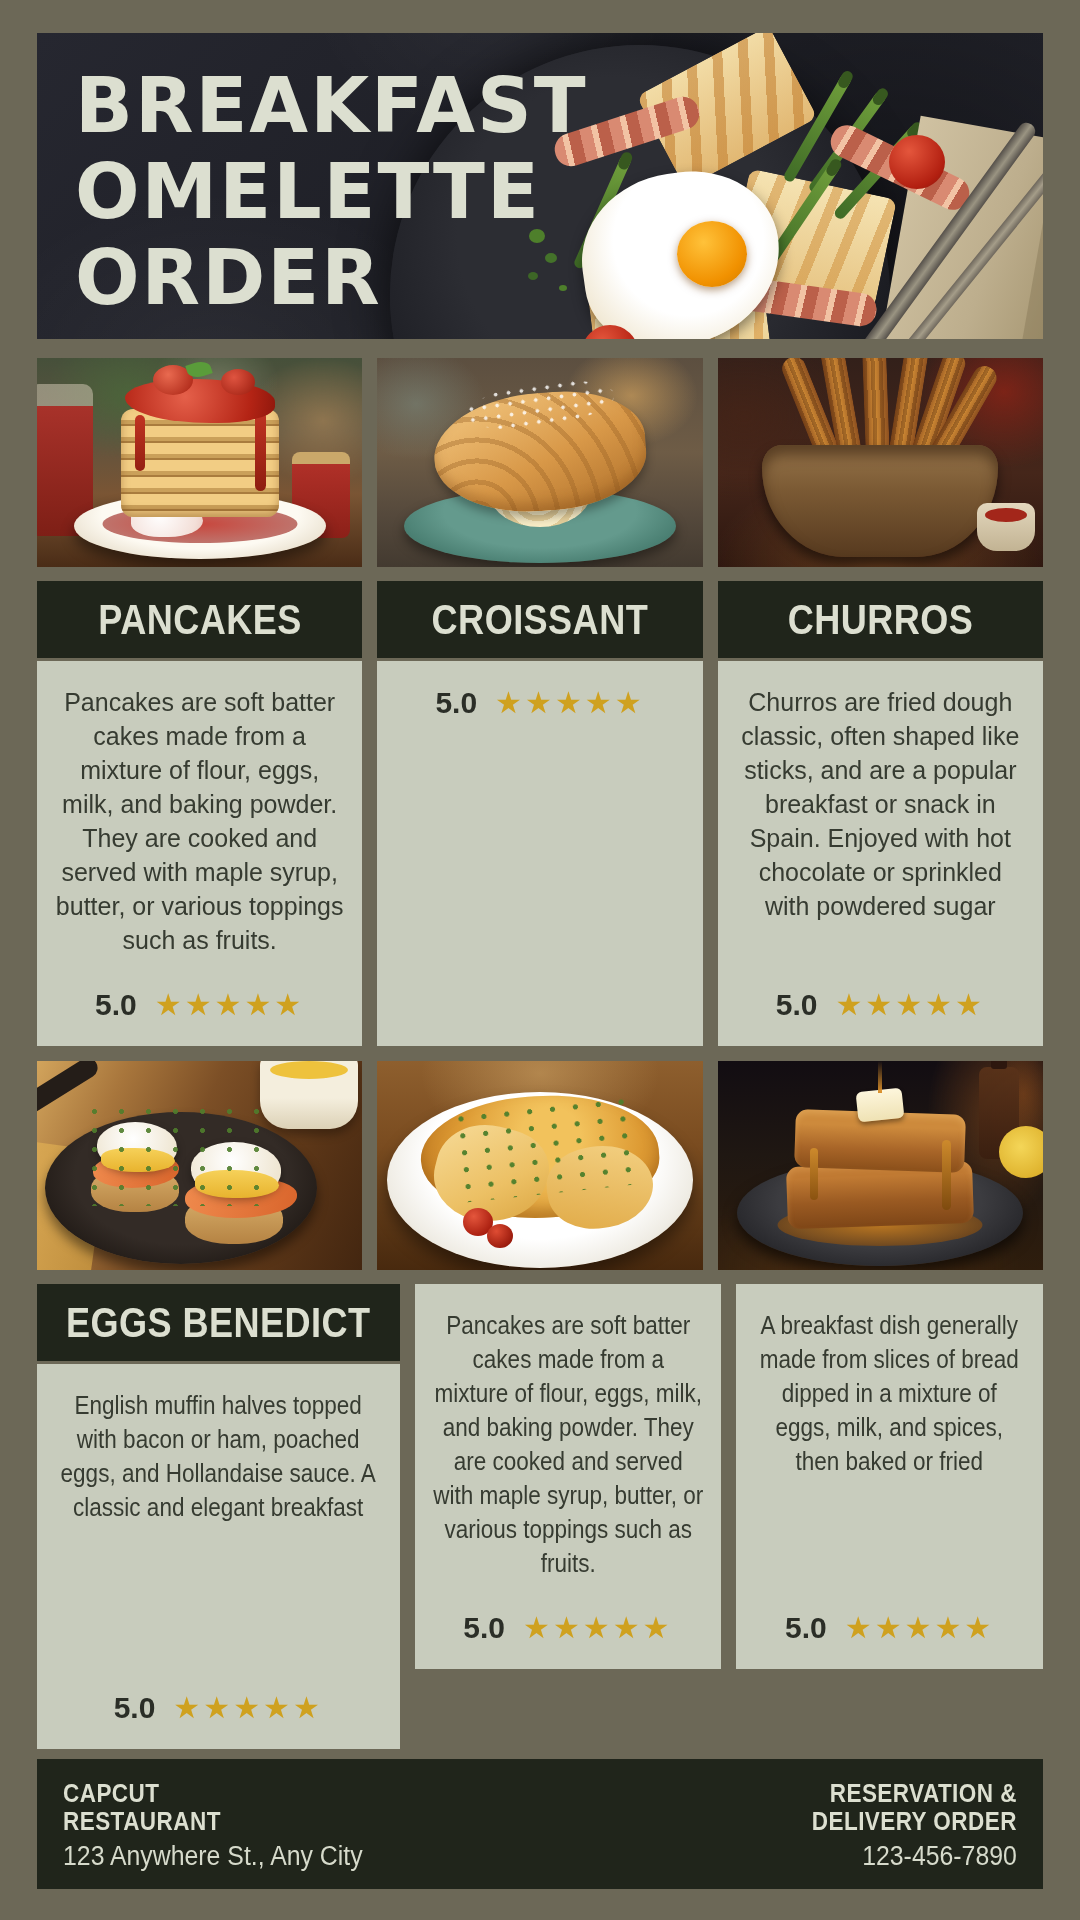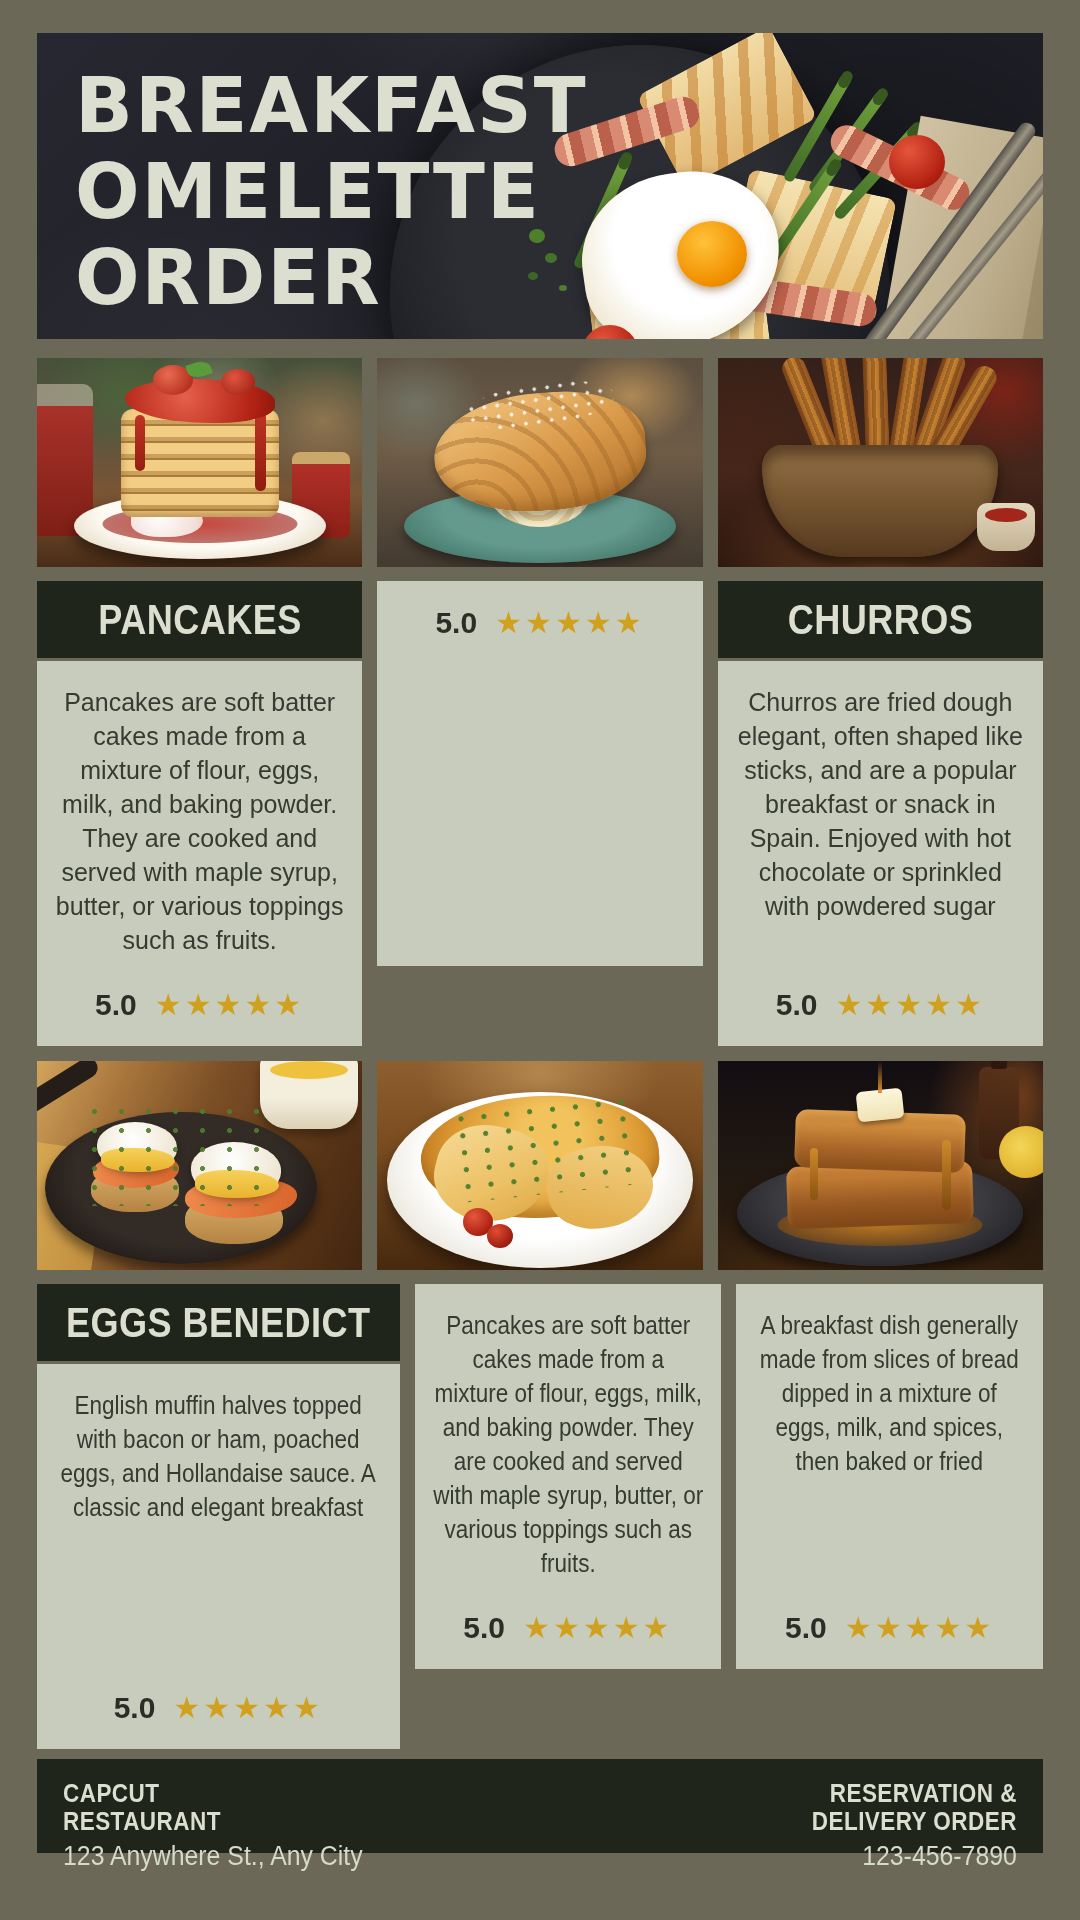--- a/index.html
+++ b/index.html
@@ -232,21 +232,21 @@
   .ft-butter{left:50%;transform:translateX(-50%) rotate(-6deg);bottom:150px;width:46px;height:30px;border-radius:6px;
     background:linear-gradient(180deg,#fdf6dc,#efe2b4);box-shadow:0 3px 5px rgba(0,0,0,.4);}
   .ft-drizzle{left:calc(50% - 2px);top:0;width:4px;height:32px;
     background:linear-gradient(rgba(220,150,40,0), #d98e2a);}
   .ft-drip1{left:92px;bottom:70px;width:8px;height:52px;border-radius:5px;background:linear-gradient(#cd8a2c,#8a5210);}
   .ft-drip2{right:92px;bottom:60px;width:9px;height:70px;border-radius:5px;background:linear-gradient(#cd8a2c,#7e4a0e);}
   .ft-lemon{right:-10px;bottom:92px;width:54px;height:52px;border-radius:50%;
     background:radial-gradient(circle at 40% 40%, #f4d658, #dfb32e 70%, #c2971f);}
 
   
-  .footerbar{width:1006px;height:94px;background:var(--panel_dark);margin-top:-5px;
+  .footerbar{width:1006px;height:130px;background:var(--panel_dark);margin-top:-5px;
     display:flex;justify-content:space-between;padding:20px 26px;color:var(--text_light);}
   .f-left{text-align:left;}
   .f-right{text-align:right;}
   .f-head{font-weight:bold;font-size:25px;line-height:28px;letter-spacing:.5px;}
   .f-left .f-head{transform:scaleX(.9);transform-origin:left center;}
   .f-right .f-head{transform:scaleX(.9);transform-origin:right center;}
   .f-sub{font-size:27px;line-height:30px;margin-top:6px;font-weight:400;color:#d6dacb;}
   .f-left .f-sub{transform:scaleX(.92);transform-origin:left center;}
   .f-right .f-sub{transform:scaleX(.92);transform-origin:right center;}
 </style>
@@ -321,33 +321,36 @@
       </div>
       <div class="card">
         <p class="desc">Pancakes are soft batter cakes made from a mixture of flour, eggs, milk, and baking powder. They are cooked and served with maple syrup, butter, or various toppings such as fruits.</p>
         <div class="rating">
           <span class="score">5.0</span>
           <span class="stars">★★★★★</span>
         </div>
       </div>
     </div>
     <div class="info-col">
+      <div class="title-bar">
+        <span class="tt">CROISSANT</span>
+      </div>
       <div class="card">
         <div class="rating">
           <span class="score">5.0</span>
           <span class="stars">★★★★★</span>
         </div>
       </div>
     </div>
     <div class="info-col">
       <div class="title-bar">
         <span class="tt">CHURROS</span>
       </div>
       <div class="card">
-        <p class="desc">Churros are fried dough elegant, often shaped like sticks, and are a popular breakfast or snack in Spain. Enjoyed with hot chocolate or sprinkled with powdered sugar</p>
+        <p class="desc">Churros are fried dough classic, often shaped like sticks, and are a popular breakfast or snack in Spain. Enjoyed with hot chocolate or sprinkled with powdered sugar</p>
         <div class="rating">
           <span class="score">5.0</span>
           <span class="stars">★★★★★</span>
         </div>
       </div>
     </div>
   </section>
 
   <section class="photo-row">
     <div class="photo ph-benedict">

